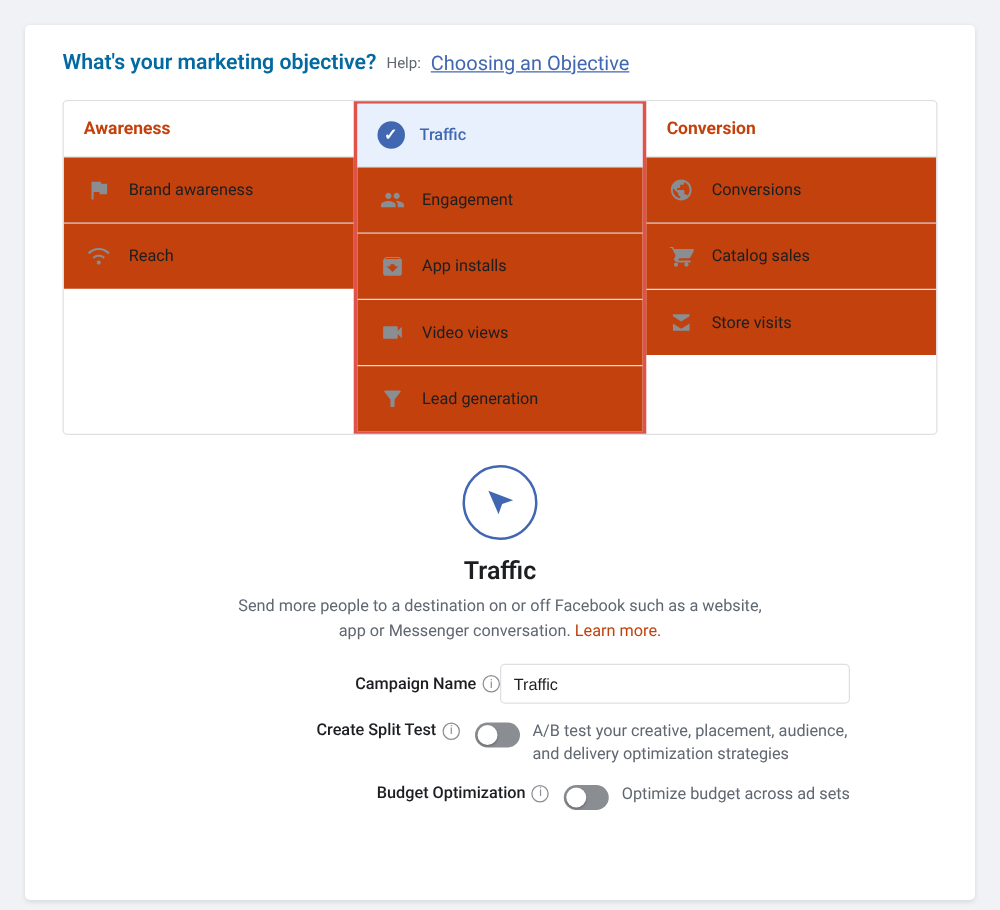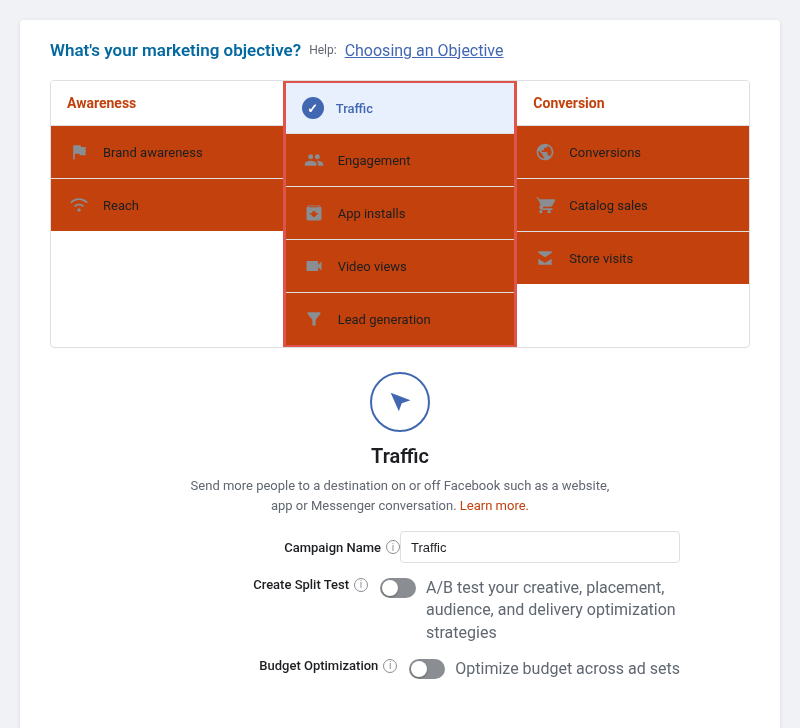--- a/index.html
+++ b/index.html
@@ -243,21 +243,21 @@
       width: 16px;
       height: 16px;
       background: white;
       border-radius: 50%;
       top: 2px;
       left: 2px;
       transition: left 0.2s;
       box-shadow: 0 1px 2px rgba(0,0,0,0.3);
     }
     .toggle-description {
-      font-size: 16px;
+      font-size: 13px;
       color: #606770;
       line-height: 1.4;
     }
     
     .icon svg {
       width: 20px;
       height: 20px;
       fill: #8a8d91;
     }
   </style>

